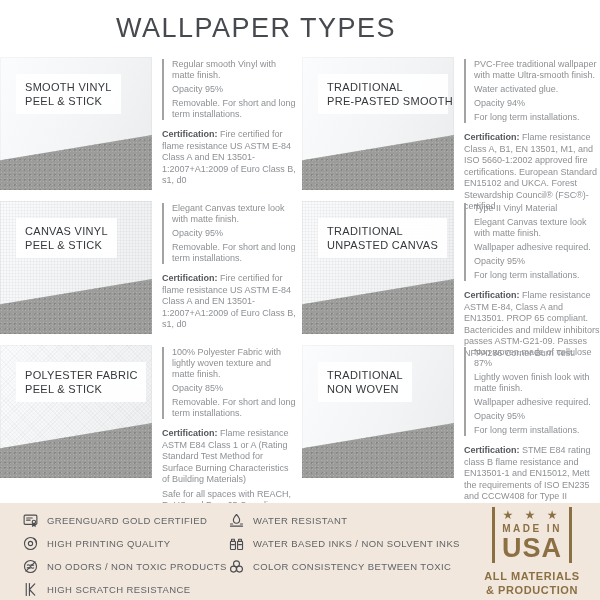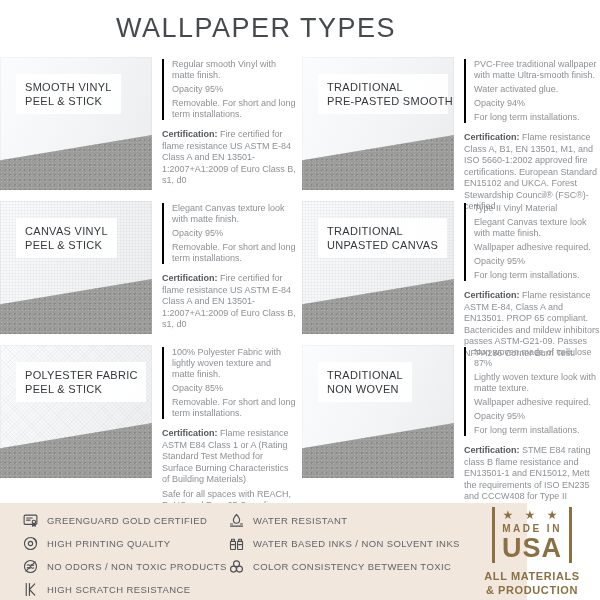--- a/index.html
+++ b/index.html
@@ -55,30 +55,30 @@
     position:absolute;top:17px;left:16px;max-width:112px;
     background:rgba(255,255,255,0.93);
     padding:6px 9px 6px 9px;
     font-size:11px;line-height:14px;font-weight:500;color:#34383c;
     letter-spacing:0.3px;
   }
   .label-box span{display:block;white-space:nowrap;}
 
   .card-text{flex:1;padding-left:10px;padding-top:2px;}
   .desc{
-    border-left:2px solid #000000;padding-left:8px;margin:0 0 9px 0;
+    border-left:2px solid #a3a3a3;padding-left:8px;margin:0 0 9px 0;
   }
   .desc p{margin:0 0 3px 0;font-size:9px;line-height:11px;color:#8d9094;}
   .desc p:last-child{margin-bottom:0;}
   .cert p{margin:0 0 3px 0;font-size:9px;line-height:11.5px;color:#8d9094;}
   .cert-label{font-weight:700;color:#54575b;}
 
   
   .band{
-    position:absolute;top:503px;left:0;width:527px;height:97px;
+    position:absolute;top:503px;left:0;width:600px;height:97px;
     background:#f2e7dd;
   }
   .feat-col{position:absolute;display:flex;flex-direction:column;gap:7px;}
   .feat-col.left{top:9px;left:22px;}
   .feat-col.middle{top:9px;left:228px;}
   .feat{display:flex;align-items:center;gap:8px;height:16px;}
   .feat .ficon{width:17px;height:17px;flex:0 0 17px;display:inline-flex;}
   .feat .ficon svg{width:17px;height:17px;stroke:#4a4d52;fill:none;stroke-width:1.6;stroke-linecap:round;stroke-linejoin:round;}
   .feat .flabel{
     font-size:9.5px;color:#5f6368;letter-spacing:0.4px;font-weight:500;white-space:nowrap;
@@ -208,21 +208,21 @@
         <div class="card-img tex-smooth">
           <div class="label-box">
             <span>TRADITIONAL</span>
             <span>NON WOVEN</span>
           </div>
           <div class="floor"></div>
         </div>
         <div class="card-text">
           <div class="desc">
             <p>Non woven,made of cellulose 87%</p>
-            <p>Lightly woven texture look with matte texture.</p>
+            <p>Lightly woven finish look with matte finish.</p>
             <p>Wallpaper adhesive required.</p>
             <p>Opacity 95%</p>
             <p>For long term installations.</p>
           </div>
           <div class="cert">
             <p><span class="cert-label">Certification:</span> <span>STME E84 rating class B flame resistance and EN13501-1 and EN15012, Mett the requirements of ISO EN235 and CCCW408 for Type II</span></p>
           </div>
         </div>
       </div>
     </div>

